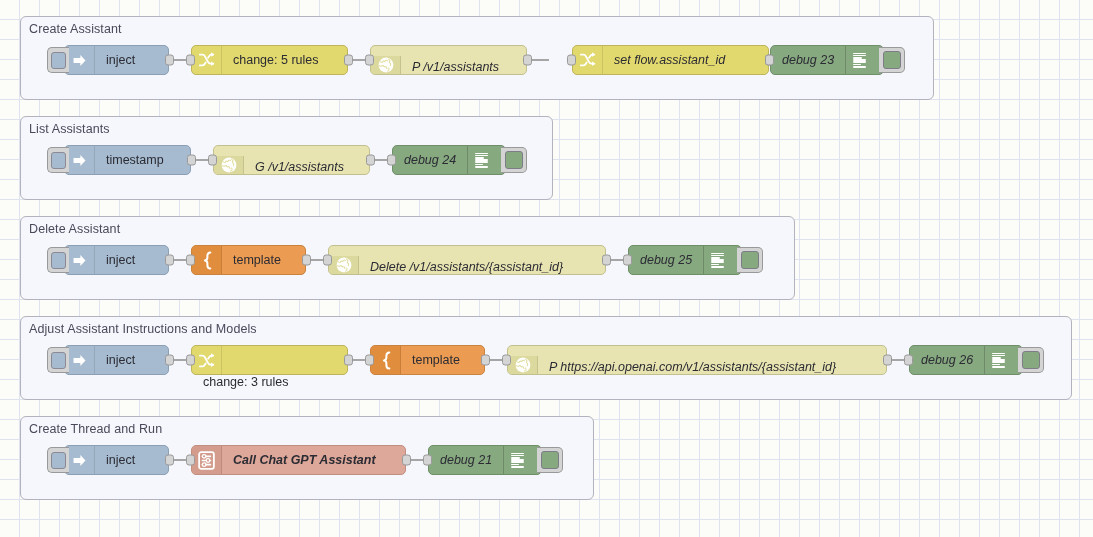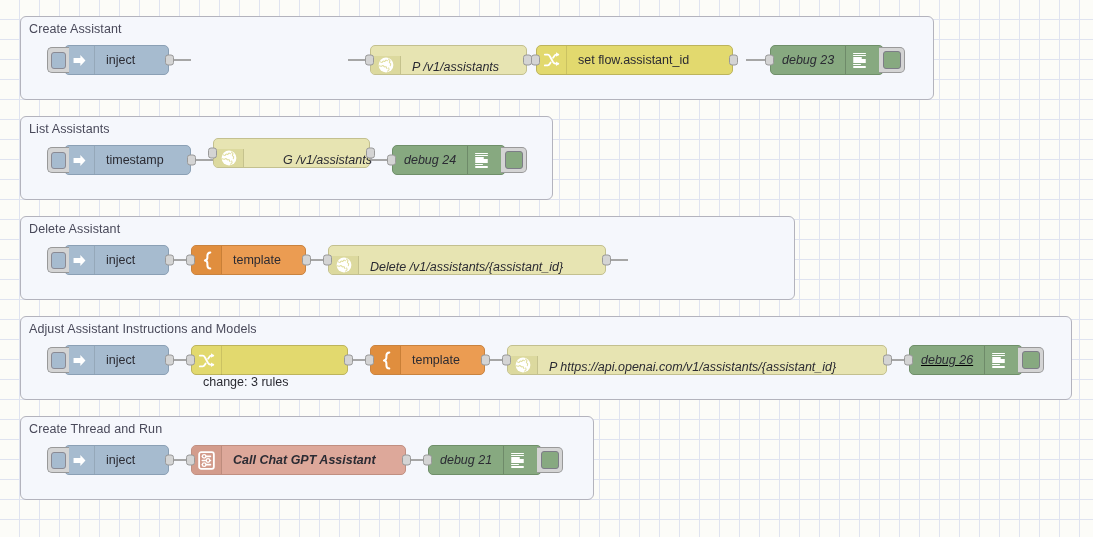--- a/index.html
+++ b/index.html
@@ -235,41 +235,55 @@
         <i></i>
       </div>
       <div class="icon-cell">
         <svg class="gi" width="17" height="17" viewBox="0 0 20 20">
           <path d="M3 7h8V3.5l6 6.5-6 6.5V13H3z" fill="#fff"></path>
         </svg>
       </div>
       <div class="node-label">inject</div>
       <div class="port out"></div>
     </div>
-    <div class="node http" style="left: 370px; top: 45px; width: 157px;">
-      <div class="icon-cell">
-        <svg class="gi" width="18" height="18" viewBox="0 0 20 20">
-          <circle cx="10" cy="10" r="8.2" fill="#fff"></circle>
-          <path d="M3.3 6.4c1 .2 1.6.9 2.3.7.7-.2.4-1.2 1.2-1.4.8-.2 1.1.6 1.8.4.7-.2.3-1.3 1.2-1.5.9-.2 1.3.8 2 .6M2.4 11c1.1-.4 1.5.6 2.4.5.9-.1.8-1.1 1.7-1 .9.1.9 1.2 1.7 1.5.8.3 1.3-.4 1.9 0 .6.4.3 1.5 1 1.9M12.8 3.4c.4.8 1.4 1 1.6 1.8.2.8-.8 1.1-.7 1.9.1.8 1.2.7 1.5 1.5.3.8-.6 1.3-.4 2.1M11.9 16.9c.2-.8 1.2-.9 1.5-1.7.3-.8-.6-1.3-.4-2" stroke="#e0dd9e" stroke-width="1.15" fill="none" stroke-linecap="round"></path>
-        </svg>
-      </div>
-      <div class="node-label italic">P /v1/assistants</div>
-      <div class="port in"></div>
-      <div class="port out"></div>
-    </div>
-    <div class="node change" style="left: 536px; top: 45px; width: 197px;">
+    <div class="node change" style="left: 191px; top: 45px; width: 157px;">
       <div class="icon-cell">
         <svg class="gi" width="18" height="18" viewBox="0 0 20 20">
           <path d="M2 4h3.2c1.2 0 1.9.9 2.6 2.1L11 12c.7 1.2 1.4 2.1 2.6 2.1H17" stroke="#fff" stroke-width="2" fill="none" stroke-linecap="round"></path>
           <path d="M2 16h3.2c1.2 0 1.9-.9 2.6-2.1l.7-1.2" stroke="#fff" stroke-width="2" fill="none" stroke-linecap="round"></path>
           <path d="M11.2 7.5l1-1.5c.7-1.1 1.4-2 2.5-2H17" stroke="#fff" stroke-width="2" fill="none" stroke-linecap="round"></path>
           <path d="M14.5 1.5L18 4l-3.5 2.5z" fill="#fff"></path>
           <path d="M14.5 11.6L18 14.1l-3.5 2.5z" fill="#fff"></path>
         </svg>
       </div>
+      <div class="node-label">change: 5 rules</div>
+      <div class="port in"></div>
+      <div class="port out"></div>
+    </div>
+    <div class="node http" style="left: 370px; top: 45px; width: 157px;">
+      <div class="icon-cell">
+        <svg class="gi" width="18" height="18" viewBox="0 0 20 20">
+          <circle cx="10" cy="10" r="8.2" fill="#fff"></circle>
+          <path d="M3.3 6.4c1 .2 1.6.9 2.3.7.7-.2.4-1.2 1.2-1.4.8-.2 1.1.6 1.8.4.7-.2.3-1.3 1.2-1.5.9-.2 1.3.8 2 .6M2.4 11c1.1-.4 1.5.6 2.4.5.9-.1.8-1.1 1.7-1 .9.1.9 1.2 1.7 1.5.8.3 1.3-.4 1.9 0 .6.4.3 1.5 1 1.9M12.8 3.4c.4.8 1.4 1 1.6 1.8.2.8-.8 1.1-.7 1.9.1.8 1.2.7 1.5 1.5.3.8-.6 1.3-.4 2.1M11.9 16.9c.2-.8 1.2-.9 1.5-1.7.3-.8-.6-1.3-.4-2" stroke="#e0dd9e" stroke-width="1.15" fill="none" stroke-linecap="round"></path>
+        </svg>
+      </div>
+      <div class="node-label italic">P /v1/assistants</div>
+      <div class="port in"></div>
+      <div class="port out"></div>
+    </div>
+    <div class="node change" style="left: 572px; top: 45px; width: 197px; font-style: italic;">
+      <div class="icon-cell">
+        <svg class="gi" width="18" height="18" viewBox="0 0 20 20">
+          <path d="M2 4h3.2c1.2 0 1.9.9 2.6 2.1L11 12c.7 1.2 1.4 2.1 2.6 2.1H17" stroke="#fff" stroke-width="2" fill="none" stroke-linecap="round"></path>
+          <path d="M2 16h3.2c1.2 0 1.9-.9 2.6-2.1l.7-1.2" stroke="#fff" stroke-width="2" fill="none" stroke-linecap="round"></path>
+          <path d="M11.2 7.5l1-1.5c.7-1.1 1.4-2 2.5-2H17" stroke="#fff" stroke-width="2" fill="none" stroke-linecap="round"></path>
+          <path d="M14.5 1.5L18 4l-3.5 2.5z" fill="#fff"></path>
+          <path d="M14.5 11.6L18 14.1l-3.5 2.5z" fill="#fff"></path>
+        </svg>
+      </div>
       <div class="node-label">set flow.assistant_id</div>
       <div class="port in"></div>
       <div class="port out"></div>
     </div>
     <div class="node debug" style="left: 770px; top: 45px; width: 114px;">
       <div class="node-label italic">debug 23</div>
       <div class="debug-icon-cell">
         <div class="stripes">
           <span></span>
           <span></span>
@@ -295,21 +309,21 @@
         <i></i>
       </div>
       <div class="icon-cell">
         <svg class="gi" width="17" height="17" viewBox="0 0 20 20">
           <path d="M3 7h8V3.5l6 6.5-6 6.5V13H3z" fill="#fff"></path>
         </svg>
       </div>
       <div class="node-label">timestamp</div>
       <div class="port out"></div>
     </div>
-    <div class="node http" style="left: 213px; top: 138px; width: 157px; gap: 28px;">
+    <div class="node http" style="left: 213px; top: 145px; width: 157px;">
       <div class="icon-cell">
         <svg class="gi" width="18" height="18" viewBox="0 0 20 20">
           <circle cx="10" cy="10" r="8.2" fill="#fff"></circle>
           <path d="M3.3 6.4c1 .2 1.6.9 2.3.7.7-.2.4-1.2 1.2-1.4.8-.2 1.1.6 1.8.4.7-.2.3-1.3 1.2-1.5.9-.2 1.3.8 2 .6M2.4 11c1.1-.4 1.5.6 2.4.5.9-.1.8-1.1 1.7-1 .9.1.9 1.2 1.7 1.5.8.3 1.3-.4 1.9 0 .6.4.3 1.5 1 1.9M12.8 3.4c.4.8 1.4 1 1.6 1.8.2.8-.8 1.1-.7 1.9.1.8 1.2.7 1.5 1.5.3.8-.6 1.3-.4 2.1M11.9 16.9c.2-.8 1.2-.9 1.5-1.7.3-.8-.6-1.3-.4-2" stroke="#e0dd9e" stroke-width="1.15" fill="none" stroke-linecap="round"></path>
         </svg>
       </div>
       <div class="node-label italic">G /v1/assistants</div>
       <div class="port in"></div>
       <div class="port out"></div>
     </div>
@@ -362,20 +376,38 @@
     <div class="node http" style="left: 328px; top: 245px; width: 278px;">
       <div class="icon-cell">
         <svg class="gi" width="18" height="18" viewBox="0 0 20 20">
           <circle cx="10" cy="10" r="8.2" fill="#fff"></circle>
           <path d="M3.3 6.4c1 .2 1.6.9 2.3.7.7-.2.4-1.2 1.2-1.4.8-.2 1.1.6 1.8.4.7-.2.3-1.3 1.2-1.5.9-.2 1.3.8 2 .6M2.4 11c1.1-.4 1.5.6 2.4.5.9-.1.8-1.1 1.7-1 .9.1.9 1.2 1.7 1.5.8.3 1.3-.4 1.9 0 .6.4.3 1.5 1 1.9M12.8 3.4c.4.8 1.4 1 1.6 1.8.2.8-.8 1.1-.7 1.9.1.8 1.2.7 1.5 1.5.3.8-.6 1.3-.4 2.1M11.9 16.9c.2-.8 1.2-.9 1.5-1.7.3-.8-.6-1.3-.4-2" stroke="#e0dd9e" stroke-width="1.15" fill="none" stroke-linecap="round"></path>
         </svg>
       </div>
       <div class="node-label italic">Delete /v1/assistants/{assistant_id}</div>
       <div class="port in"></div>
       <div class="port out"></div>
+    </div>
+    <div class="node debug" style="left: 628px; top: 245px; width: 114px;">
+      <div class="node-label italic">debug 25</div>
+      <div class="debug-icon-cell">
+        <div class="stripes">
+          <span></span>
+          <span></span>
+          <span></span>
+          <span></span>
+          <span></span>
+          <span></span>
+          <span></span>
+        </div>
+      </div>
+      <div class="debug-btn">
+        <i></i>
+      </div>
+      <div class="port in"></div>
     </div>
     <div class="group" style="left: 20px; top: 316px; width: 1052px; height: 84px;">
       <div class="group-label">Adjust Assistant Instructions and Models</div>
     </div>
     <div class="wire" style="left: 169px; top: 359px; width: 22px; transform: none;"></div>
     <div class="wire" style="left: 348px; top: 359px; width: 22px; transform: none;"></div>
     <div class="wire" style="left: 485px; top: 359px; width: 22px; transform: none;"></div>
     <div class="wire" style="left: 887px; top: 359px; width: 22px; transform: none;"></div>
     <div class="node inject" style="left: 64px; top: 345px; width: 105px;">
       <div class="inject-btn">
@@ -417,21 +449,21 @@
       <div class="icon-cell">
         <svg class="gi" width="18" height="18" viewBox="0 0 20 20">
           <circle cx="10" cy="10" r="8.2" fill="#fff"></circle>
           <path d="M3.3 6.4c1 .2 1.6.9 2.3.7.7-.2.4-1.2 1.2-1.4.8-.2 1.1.6 1.8.4.7-.2.3-1.3 1.2-1.5.9-.2 1.3.8 2 .6M2.4 11c1.1-.4 1.5.6 2.4.5.9-.1.8-1.1 1.7-1 .9.1.9 1.2 1.7 1.5.8.3 1.3-.4 1.9 0 .6.4.3 1.5 1 1.9M12.8 3.4c.4.8 1.4 1 1.6 1.8.2.8-.8 1.1-.7 1.9.1.8 1.2.7 1.5 1.5.3.8-.6 1.3-.4 2.1M11.9 16.9c.2-.8 1.2-.9 1.5-1.7.3-.8-.6-1.3-.4-2" stroke="#e0dd9e" stroke-width="1.15" fill="none" stroke-linecap="round"></path>
         </svg>
       </div>
       <div class="node-label italic">P https://api.openai.com/v1/assistants/{assistant_id}</div>
       <div class="port in"></div>
       <div class="port out"></div>
     </div>
-    <div class="node debug" style="left: 909px; top: 345px; width: 114px; text-decoration: underline;">
+    <div class="node debug" style="left: 909px; top: 345px; width: 114px;">
       <div class="node-label italic">debug 26</div>
       <div class="debug-icon-cell">
         <div class="stripes">
           <span></span>
           <span></span>
           <span></span>
           <span></span>
           <span></span>
           <span></span>
           <span></span>

